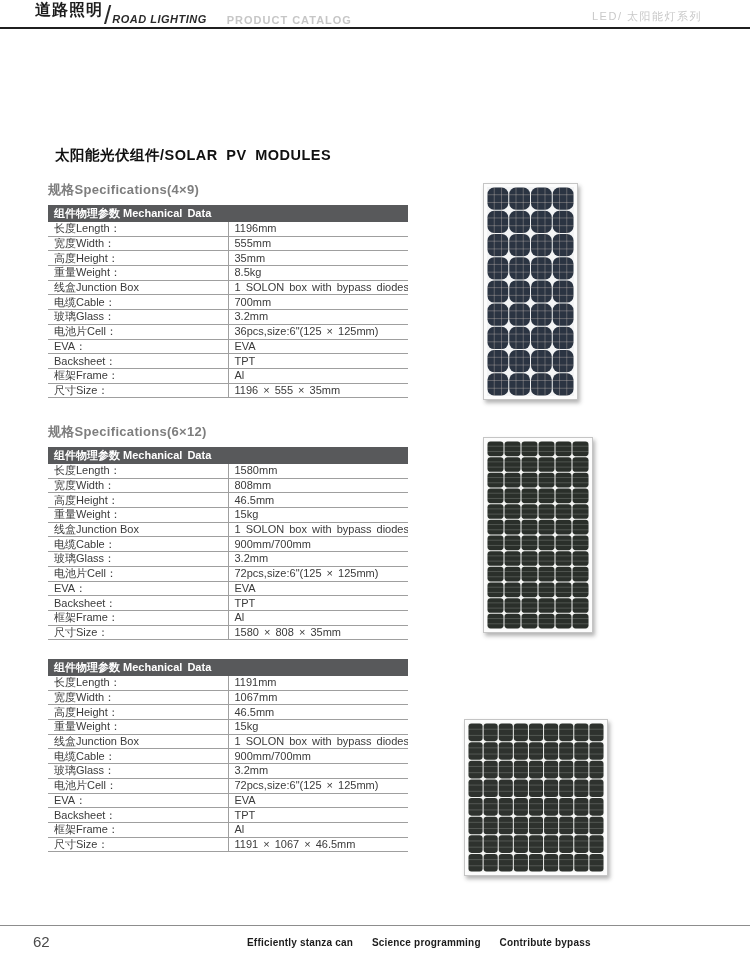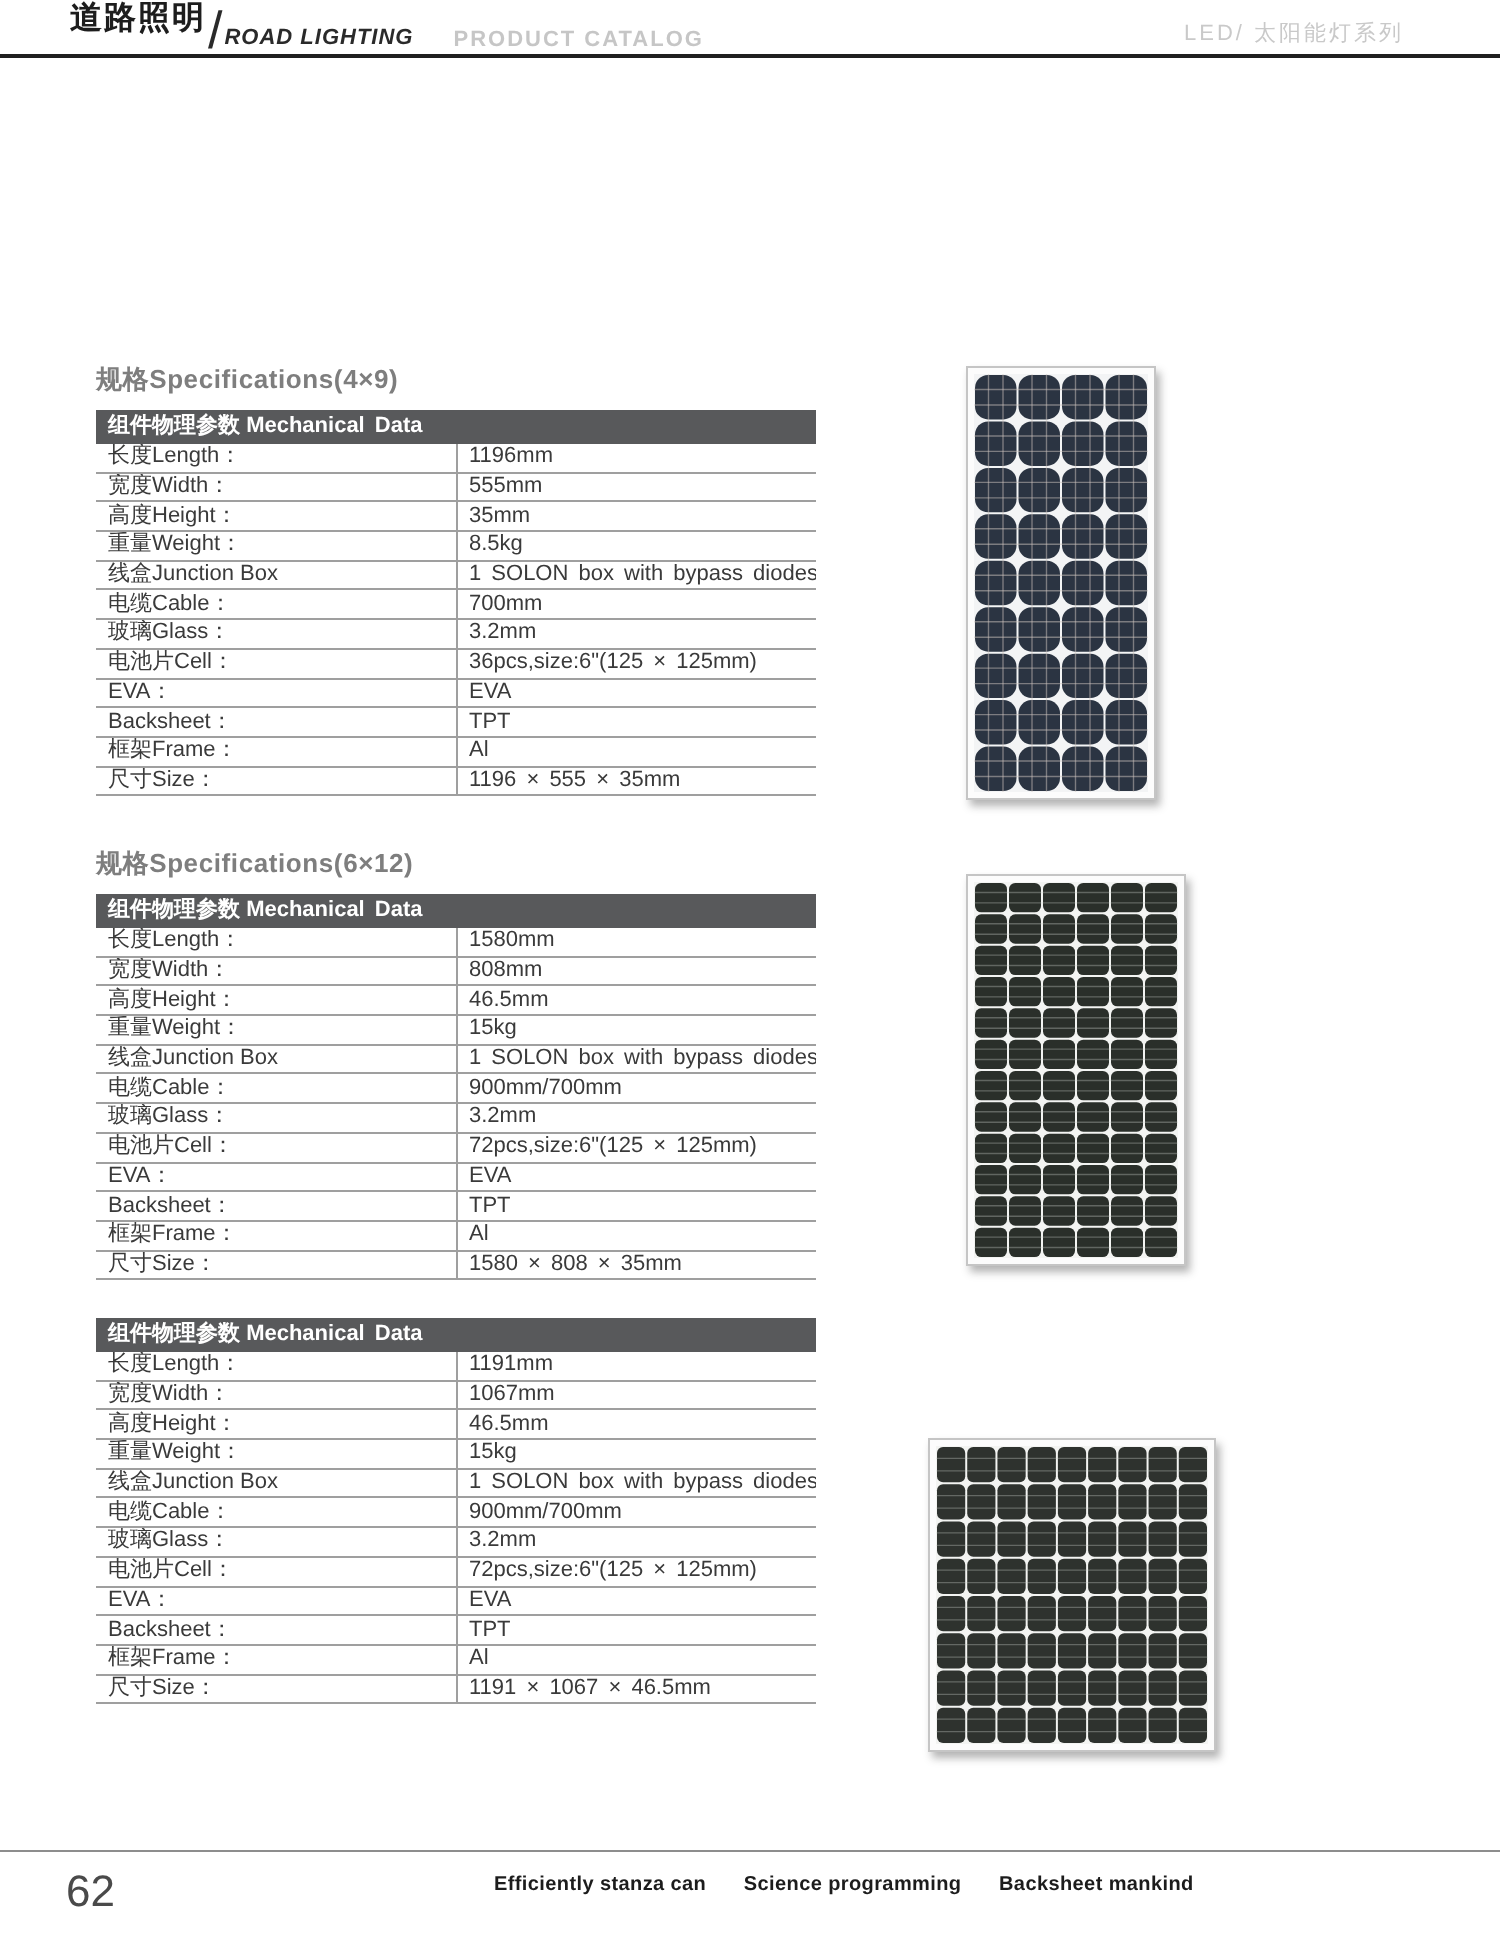--- a/index.html
+++ b/index.html
@@ -30,21 +30,21 @@
   .spec-table td{font-size:11px;color:#3a3a3a;border-bottom:1px solid #9f9f9f;
                  padding:0 0 0 6px;height:13.7px;line-height:13px;white-space:nowrap;overflow:hidden;}
   td.lbl{width:148px;}
   td.val{border-left:1px solid #9f9f9f;word-spacing:2px;}
 
   
   .panel{position:absolute;line-height:0;box-shadow:2px 3px 4px rgba(40,40,40,0.35);}
 
   
   .ftr-line{position:absolute;left:0;top:925px;width:750px;height:1px;background:#8d8d8d;}
-  .ftr-page{position:absolute;left:33px;top:933px;font-size:22px;color:#4a4a4a;}
+  .ftr-page{position:absolute;left:33px;top:933px;font-size:15px;color:#4a4a4a;}
   .ftr-cn{position:absolute;left:65px;top:932px;display:flex;}
   .slogan{font-size:12.5px;color:#333;letter-spacing:1.5px;padding:3px 12px 0 12px;
           border-right:1px solid #a5a5a5;height:38px;box-sizing:border-box;}
   .slogan:first-child{padding-left:0;}
   .ftr-en{position:absolute;left:247px;top:937px;font-size:10px;font-weight:bold;color:#1c1c1c;}
   .ftr-en span{margin-right:16px;letter-spacing:0.2px;}
 </style>
 </head>
 <body>
 
@@ -52,20 +52,21 @@
 
   <div class="hdr-brand">
     <span class="hdr-cn">道路照明</span>
     <span class="hdr-slash">/</span>
     <span class="hdr-en">ROAD LIGHTING</span>
     <span class="hdr-catalog">PRODUCT CATALOG</span>
   </div>
   <div class="hdr-series">LED/ 太阳能灯系列</div>
   <div class="hdr-line"></div>
 
+  <div class="page-title">太阳能光伏组件/SOLAR PV MODULES</div>
 
   <section class="spec-section" style="top:182px">
     <h2 class="sec-title">规格Specifications(4×9)</h2>
     <table class="spec-table">
       <thead>
         <tr>
           <th colspan="2">
             <span>组件物理参数</span>
             <span class="th-en">Mechanical Data</span>
           </th>
@@ -513,16 +514,16 @@
           <line x1="4" y1="140.58333333333334" x2="140" y2="140.58333333333334"></line>
           <line x1="4" y1="146.79166666666666" x2="140" y2="146.79166666666666"></line>
         </g>
       </svg></div>
 
   <div class="ftr-line"></div>
   <div class="ftr-page">62</div>
   <div class="ftr-en">
     <span>Efficiently stanza can</span>
     <span>Science programming</span>
-    <span>Backsheet mankind</span>
+    <span>Contribute bypass</span>
   </div>
 
 </div>
 
 </body></html>

